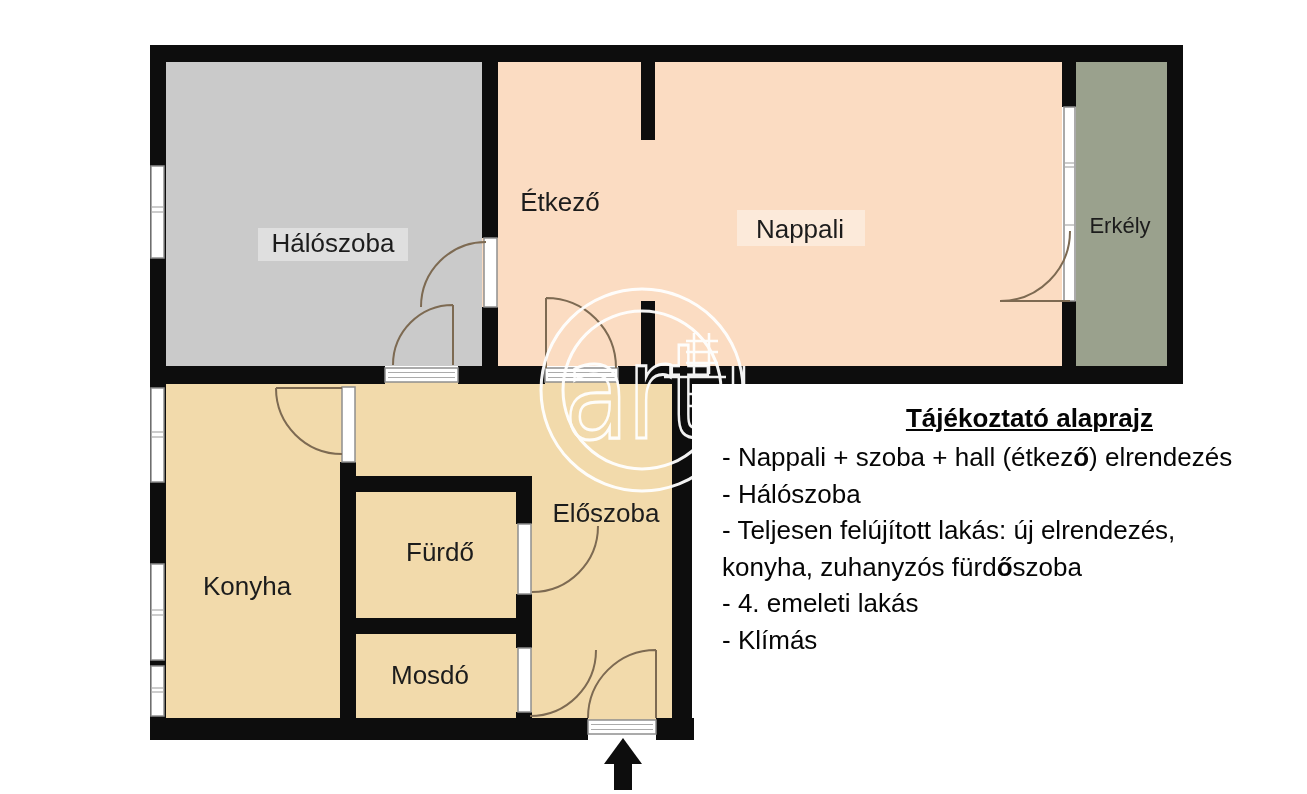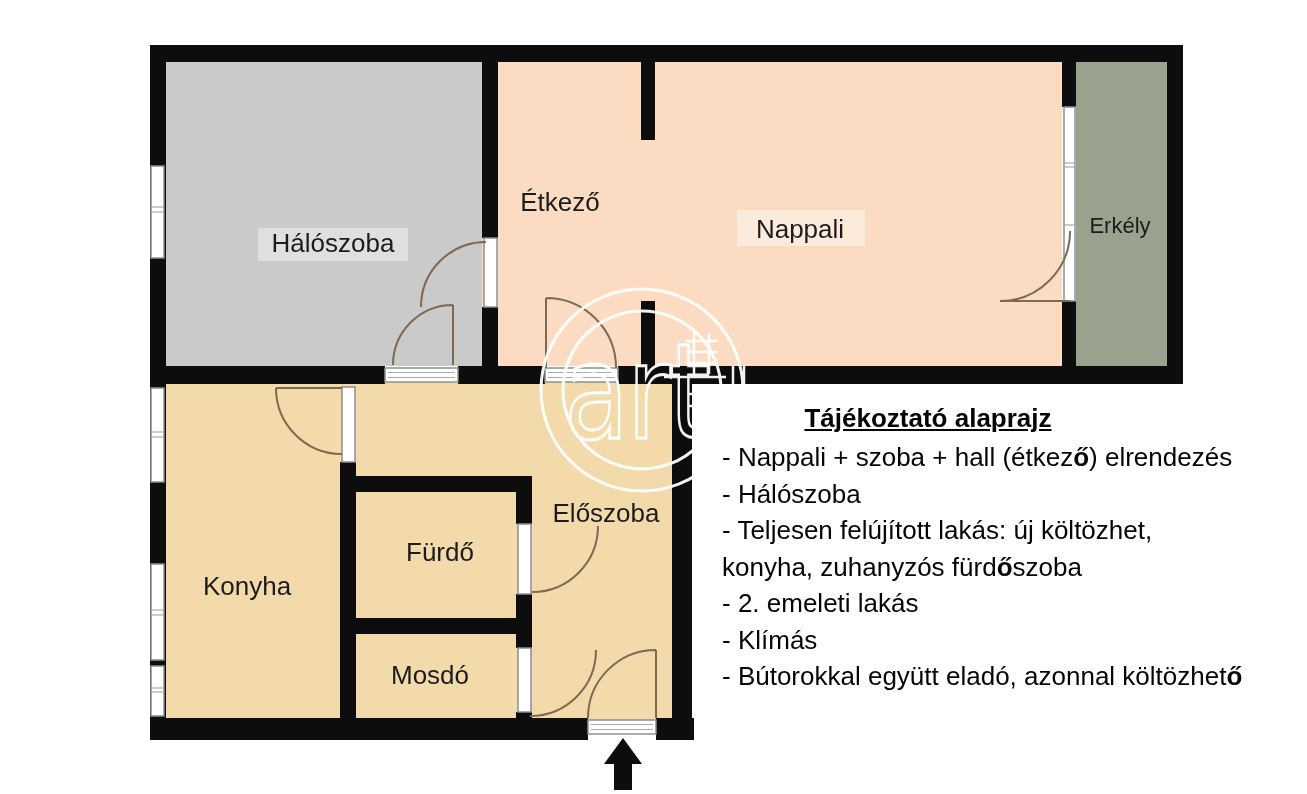--- a/index.html
+++ b/index.html
@@ -15,21 +15,21 @@
   .lbl text{fill:#1c1c1c;font-family:"Liberation Sans",sans-serif;text-anchor:middle;}
   .lbl .bg{fill:#ffffff;opacity:0.4;}
   
   .wm circle,.wm path{fill:none;stroke:#ffffff;}
   .wm circle{stroke-width:3;}
   .wm path{stroke-width:2.5;}
   .wm-text{fill:none;stroke:#ffffff;stroke-width:3px;
            font-family:"DejaVu Sans",sans-serif;letter-spacing:-2px;}
   
   .notes{position:absolute;left:703px;top:402px;width:600px;color:#050505;white-space:nowrap;}
-  .notes-title{width:450px;text-align:center;font-size:26px;font-weight:bold;
+  .notes-title{width:450px;text-align:right;font-size:26px;font-weight:bold;
                text-decoration:underline;line-height:32px;margin-bottom:5px;}
   .note-line{font-size:26px;line-height:36.5px;margin-left:19px;}
   .note-line b{font-weight:bold;}
 </style>
 </head>
 <body>
 
 <div class="stage">
 
   <svg class="plan-svg" width="1307" height="794" viewBox="0 0 1307 794">
@@ -154,21 +154,20 @@
       <text x="430" y="684" font-size="26">Mosdó</text>
       <text x="606" y="522" font-size="26">Előszoba</text>
     </g>
   </svg>
 
   <div class="notes">
     <div class="notes-title">Tájékoztató alaprajz</div>
     <div class="notes-list">
         <div class="note-line">- Nappali + szoba + hall (étkez<b>ő</b>) elrendezés</div>
         <div class="note-line">- Hálószoba</div>
-        <div class="note-line">- Teljesen felújított lakás: új költözhet,</div>
+        <div class="note-line">- Teljesen felújított lakás: új elrendezés,</div>
         <div class="note-line">konyha, zuhanyzós fürd<b>ő</b>szoba</div>
-        <div class="note-line">- 2. emeleti lakás</div>
+        <div class="note-line">- 4. emeleti lakás</div>
         <div class="note-line">- Klímás</div>
-        <div class="note-line">- Bútorokkal együtt eladó, azonnal költözhet<b>ő</b></div>
       </div>
   </div>
 
 </div>
 
 </body></html>

